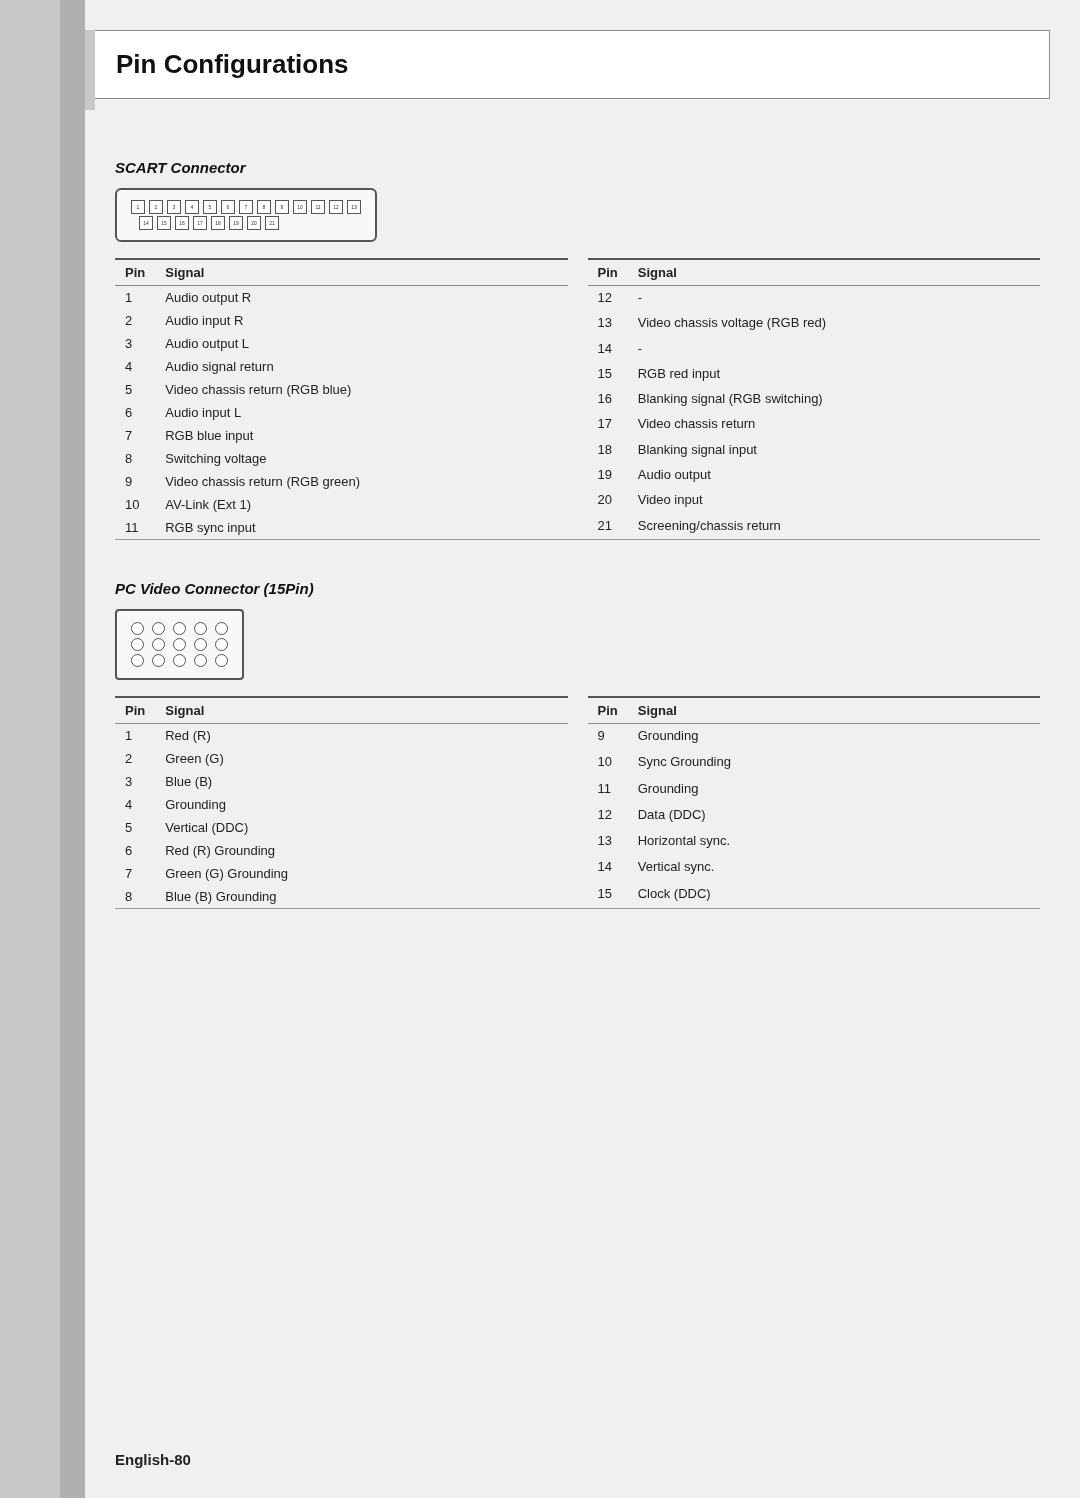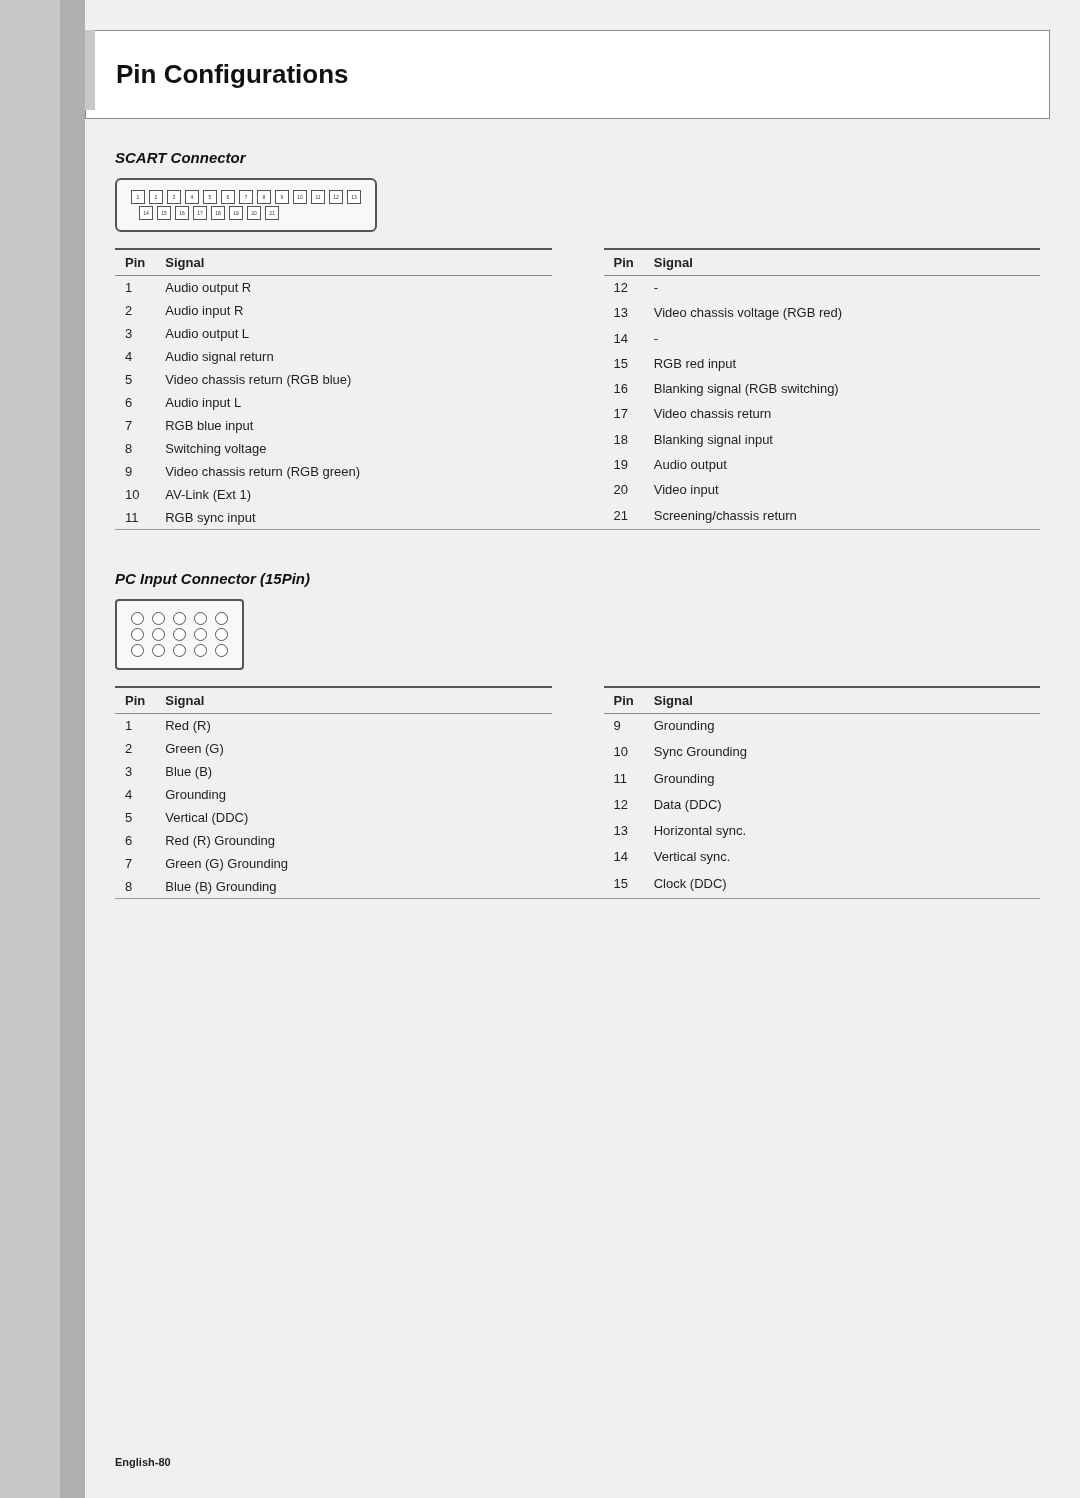--- a/index.html
+++ b/index.html
@@ -31,21 +31,21 @@
       flex: 1;
       background: #f0f0f0;
       padding: 0;
       position: relative;
     }
     
     .title-bar {
       background: white;
       border: 1.5px solid #888;
       margin: 30px 30px 0 0;
-      padding: 28px 30px;
+      padding: 18px 30px;
       display: flex;
       align-items: flex-start;
     }
     .title-bar h1 {
       font-size: 26px;
       font-weight: 900;
       color: #111;
       font-family: Arial Black, Arial, sans-serif;
     }
     
@@ -59,20 +59,21 @@
     }
     .main-content {
       padding: 30px 40px 40px 30px;
     }
     
     .section-title {
       font-size: 15px;
       font-weight: bold;
       font-style: italic;
       margin-bottom: 12px;
+      margin-top: 30px;
       color: #111;
     }
     
     .connector-diagram {
       border: 2px solid #555;
       border-radius: 6px;
       display: inline-block;
       padding: 8px 14px;
       margin-bottom: 16px;
       background: #f8f8f8;
@@ -112,21 +113,21 @@
     .pc-pin-circle {
       width: 13px;
       height: 13px;
       border: 1.5px solid #555;
       border-radius: 50%;
       background: white;
     }
     
     .pin-table-container {
       display: flex;
-      gap: 16px;
+      gap: 0;
       width: 100%;
     }
     .pin-table {
       flex: 1;
       border-collapse: collapse;
       font-size: 13px;
     }
     .pin-table th {
       font-weight: bold;
       padding: 5px 10px;
@@ -144,21 +145,21 @@
     }
     .pin-table-divider {
       width: 20px;
     }
     .table-section {
       border-bottom: 1.5px solid #999;
       margin-bottom: 0;
       padding-bottom: 0;
     }
     .footer-note {
-      font-size: 11px;
+      font-size: 15px;
       font-weight: bold;
       position: absolute;
       bottom: 30px;
       left: 30px;
     }
   </style>
 </head>
 <body>
 
 <div class="page-wrapper">
@@ -316,21 +317,21 @@
                 <tr>
                   <td>21</td>
                   <td>Screening/chassis return</td>
                 </tr>
               </tbody>
           </table>
         </div>
       </div>
 
       
-      <div class="section-title" style="margin-top:40px;">PC Input Connector (15Pin)</div>
+      <div class="section-title" style="margin-top:40px;">PC Video Connector (15Pin)</div>
 
       
       <div class="pc-connector-diagram">
         <div class="pc-connector-row">
           <div class="pc-pin-circle"></div>
           <div class="pc-pin-circle"></div>
           <div class="pc-pin-circle"></div>
           <div class="pc-pin-circle"></div>
           <div class="pc-pin-circle"></div>
         </div>

